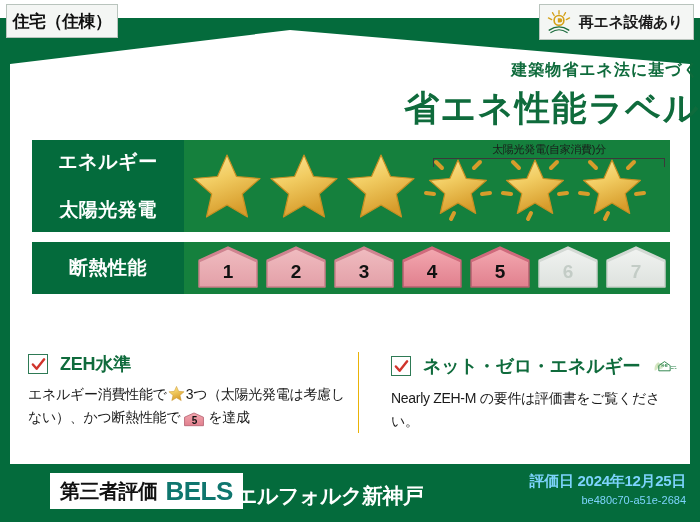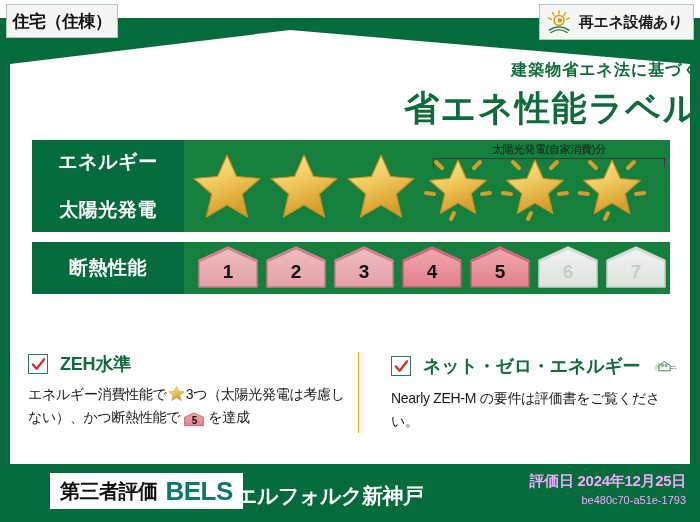--- a/index.html
+++ b/index.html
@@ -231,21 +231,21 @@
   .bels-en { font-size: 26px; font-weight: bold; color: #0f766e; letter-spacing: -0.5px; }
   .bels-building {
     position: absolute;
     left: 236px; top: 18px;
     font-size: 21px; color: #ffffff; font-weight: bold;
     letter-spacing: -0.5px;
   }
   .footer-right {
     position: absolute;
     right: 14px; top: 8px;
-    text-align: right; color: #f0abfc;
+    text-align: right; color: #7dd3fc;
   }
   .eval-date { font-size: 15px; font-weight: bold; letter-spacing: -0.3px; }
   .eval-id { font-size: 11px; margin-top: 3px; letter-spacing: 0px; }
 </style>
 </head>
 <body>
 
 <div id="label-root">
 
   <svg class="frame-svg" viewBox="0 0 700 522">
@@ -487,17 +487,17 @@
   </div>
 
   <div class="footer">
     <div class="bels-plate">
       <span class="bels-jp">第三者評価</span>
       <span class="bels-en">BELS</span>
     </div>
     <div class="bels-building">エルフォルク新神戸</div>
     <div class="footer-right">
       <div class="eval-date">評価日 2024年12月25日</div>
-      <div class="eval-id">be480c70-a51e-1793</div>
+      <div class="eval-id">be480c70-a51e-2684</div>
     </div>
   </div>
 
 </div>
 
 </body></html>

